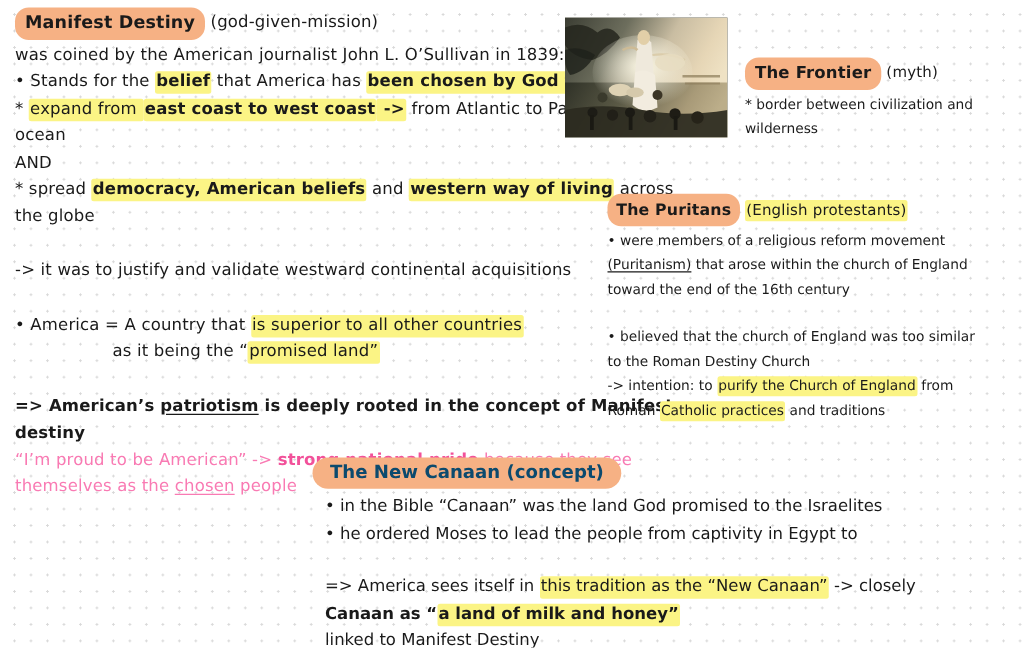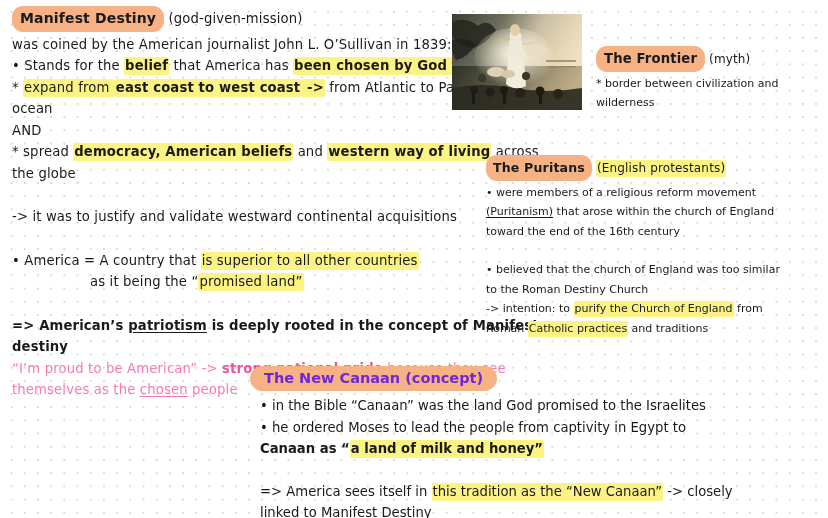--- a/index.html
+++ b/index.html
@@ -42,21 +42,21 @@
     padding: 1.5px 8px 2.5px 8px;
     font-weight: bold;
     color: #1a1a1a;
     display: inline-block;
   }
   .pill-orange-wide {
     background: #f6b184;
     border-radius: 13px;
     padding: 4px 14px 5px 14px;
     font-weight: bold;
-    color: #6d28d9;
+    color: #0c4a6e;
     display: inline-block;
     font-size: 14.5px;
   }
   .hl {
     background: #fbf485;
     padding: 1px 1px 2px 1px;
     border-radius: 2px;
   }
   .hl-b {
     background: #fbf485;
@@ -197,18 +197,18 @@
     <div class="rcol"><span>-&gt; intention: to </span><span class="hl">purify the Church of England</span><span> from</span></div>
     <div class="rcol"><span>Roman </span><span class="hl">Catholic practices</span><span> and traditions</span></div>
   </div>
 
   <div class="blk" style="left:250px; top:366px; width:560px;">
     <div>
       <span class="pill-orange-wide">The New Canaan (concept)</span>
     </div>
     <div class="bcol" style="margin-top:4px; padding-left:10px;">• in the Bible “Canaan” was the land God promised to the Israelites</div>
     <div class="bcol" style="padding-left:10px;">• he ordered Moses to lead the people from captivity in Egypt to</div>
+    <div class="bcol" style="margin-top:21px; padding-left:10px;"><span>=&gt; America sees itself in </span><span class="hl">this tradition as the “New Canaan”</span><span> -&gt; closely</span></div>
     <div class="bcol b" style="padding-left:10px;"><span>Canaan as  “</span><span class="hl-b">a land of milk and honey”</span></div>
-    <div class="bcol" style="margin-top:21px; padding-left:10px;"><span>=&gt; America sees itself in </span><span class="hl">this tradition as the “New Canaan”</span><span> -&gt; closely</span></div>
     <div class="bcol" style="padding-left:10px;">linked to Manifest Destiny</div>
   </div>
 
 </div>
 
 </body></html>

